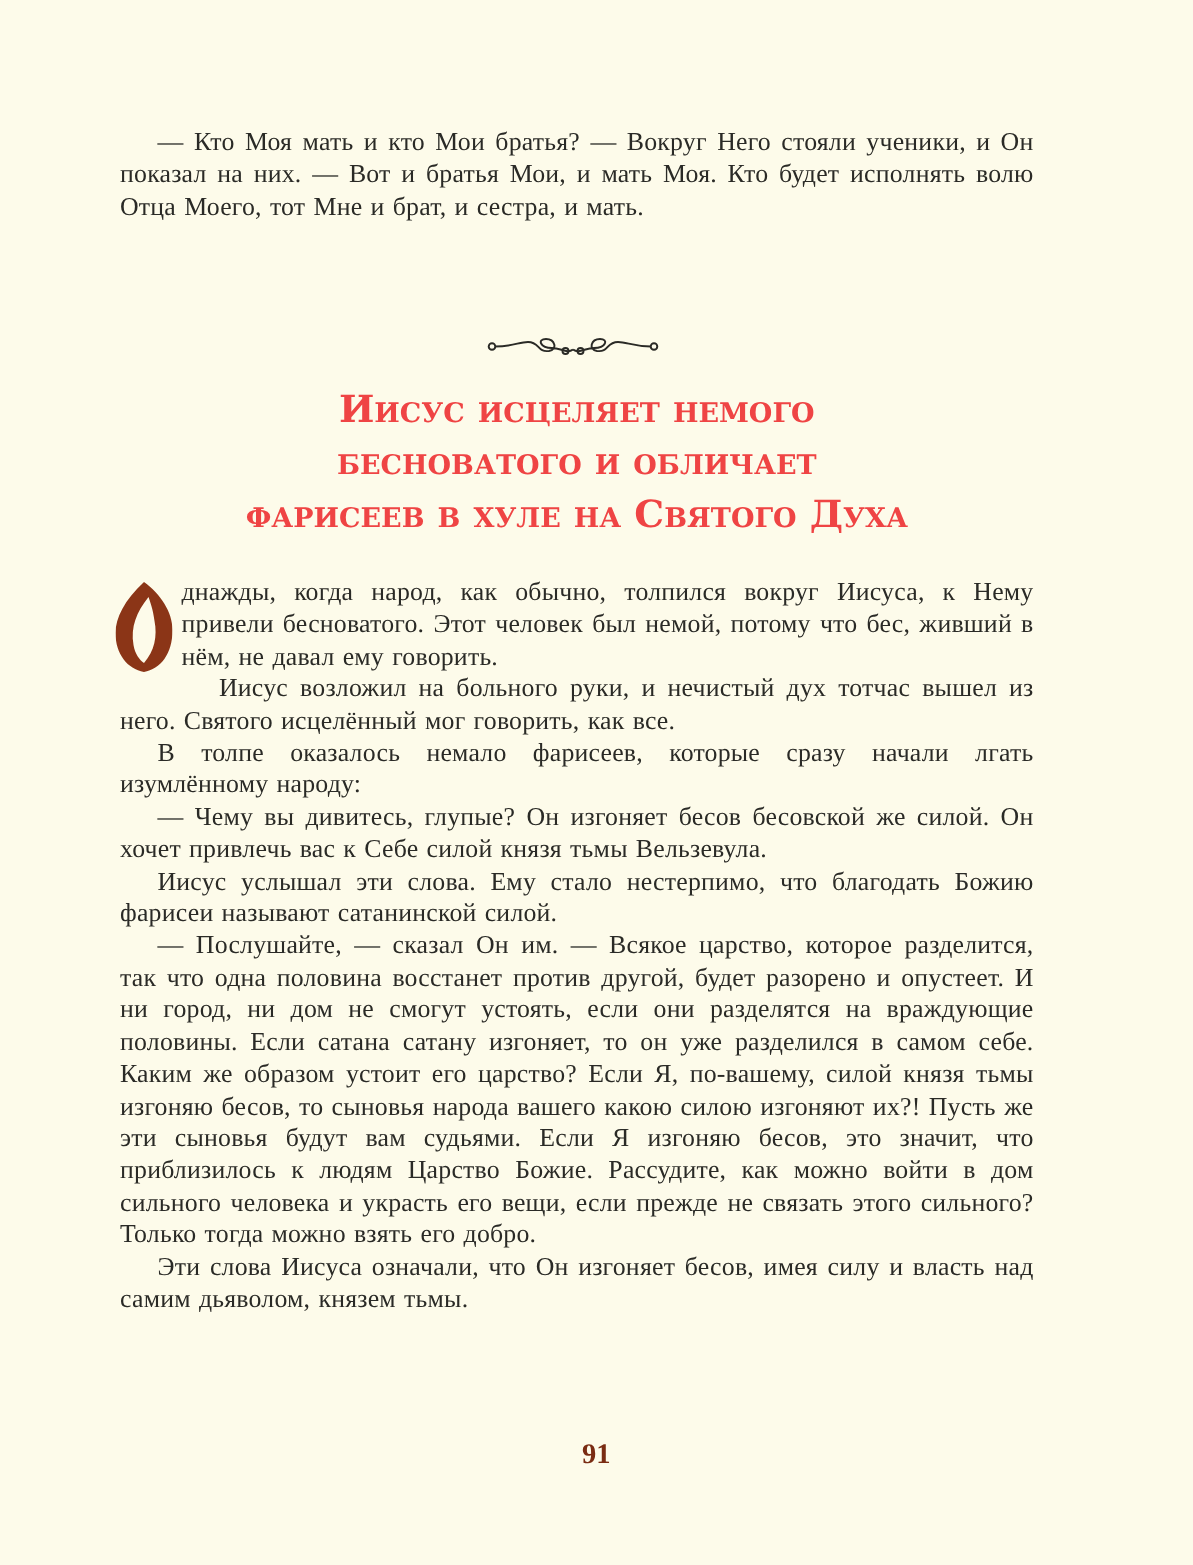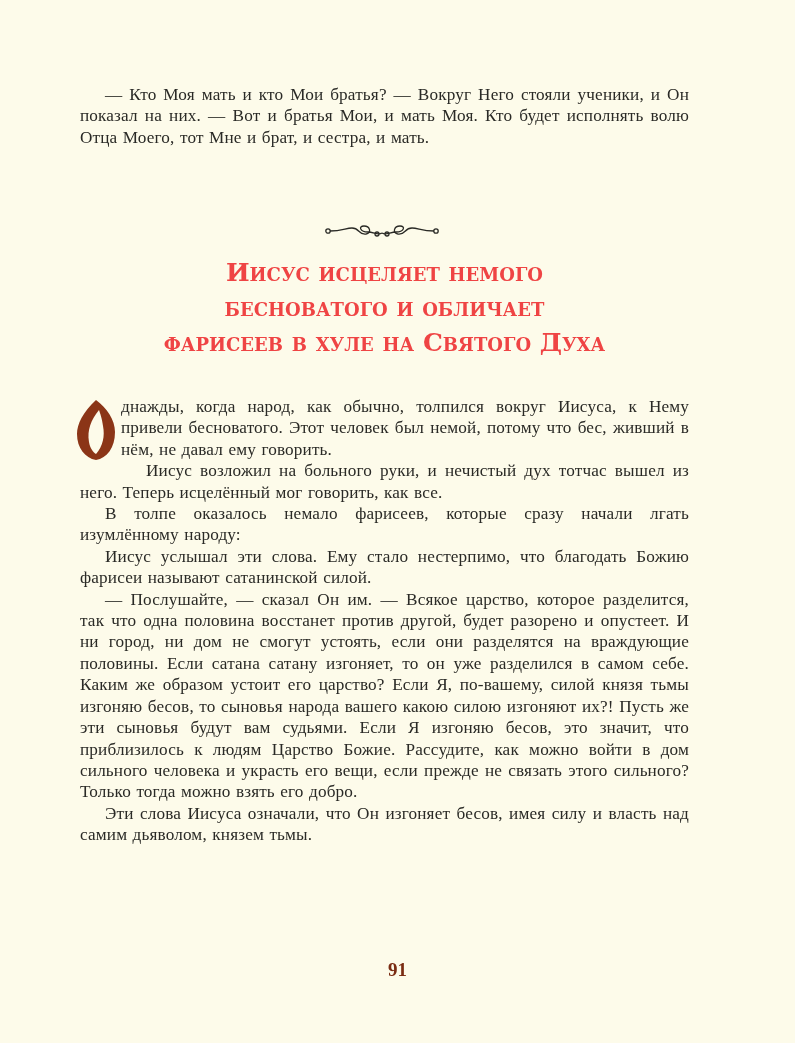--- a/index.html
+++ b/index.html
@@ -19,21 +19,21 @@
   .para {
     font-family: "Liberation Serif", serif;
     font-size: 17.2px;
     line-height: 21.4px;
     text-align: justify;
     text-indent: 25px;
     margin: 0;
     letter-spacing: 0.15px;
     word-spacing: 1px;
   }
-  .para.noindent { text-indent: 0; margin-top: 12px; }
+  .para.noindent { text-indent: 0; }
   #intro { top: 84px; }
   .ornament {
     position: absolute;
     left: 322px; top: 220px;
     width: 120px; height: 20px;
   }
   .title {
     position: absolute;
     left: 80px; width: 609px;
     top: 255px;
@@ -89,20 +89,21 @@
   <span>бесноватого и обличает</span>
   <span>фарисеев в хуле на Святого Духа</span>
 </h1>
 
 <div class="page" id="body">
   <p class="para noindent dropcap-para">
     <svg class="dropcap" viewBox="0 0 38 64">
       <path d="M19 2 C6 14, 0 26, 0 36 C0 50, 8 60, 19 62 C30 60, 38 50, 38 34 C38 22, 30 10, 19 2 Z M22 12 C14 22, 10 32, 12 44 C13 50, 16 54, 19 56 C26 48, 28 38, 26 28 C25 20, 23 15, 22 12 Z" fill="#8b3517" fill-rule="evenodd"></path>
     </svg><span>днажды, когда народ, как обычно, толпился вокруг Иисуса, к Нему привели бесноватого. Этот человек был немой, потому что бес, живший в нём, не давал ему говорить.</span>
   </p>
-  <p class="para">Иисус возложил на больного руки, и нечистый дух тотчас вышел из него. Теперь исцелённый мог говорить, как все.</p>
+  <p class="para">Иисус возложил на больного руки, и нечистый дух тотчас вышел из него. Святого исцелённый мог говорить, как все.</p>
   <p class="para">В толпе оказалось немало фарисеев, которые сразу начали лгать изумлённому народу:</p>
+  <p class="para">— Чему вы дивитесь, глупые? Он изгоняет бесов бесовской же силой. Он хочет привлечь вас к Себе силой князя тьмы Вельзевула.</p>
   <p class="para">Иисус услышал эти слова. Ему стало нестерпимо, что благодать Божию фарисеи называют сатанинской силой.</p>
   <p class="para">— Послушайте, — сказал Он им. — Всякое царство, которое разделится, так что одна половина восстанет против другой, будет разорено и опустеет. И ни город, ни дом не смогут устоять, если они разделятся на враждующие половины. Если сатана сатану изгоняет, то он уже разделился в самом себе. Каким же образом устоит его царство? Если Я, по-вашему, силой князя тьмы изгоняю бесов, то сыновья народа вашего какою силою изгоняют их?! Пусть же эти сыновья будут вам судьями. Если Я изгоняю бесов, это значит, что приблизилось к людям Царство Божие. Рассудите, как можно войти в дом сильного человека и украсть его вещи, если прежде не связать этого сильного? Только тогда можно взять его добро.</p>
   <p class="para">Эти слова Иисуса означали, что Он изгоняет бесов, имея силу и власть над самим дьяволом, князем тьмы.</p>
 </div>
 
 <div class="page-number">91</div>
 
 </body></html>

